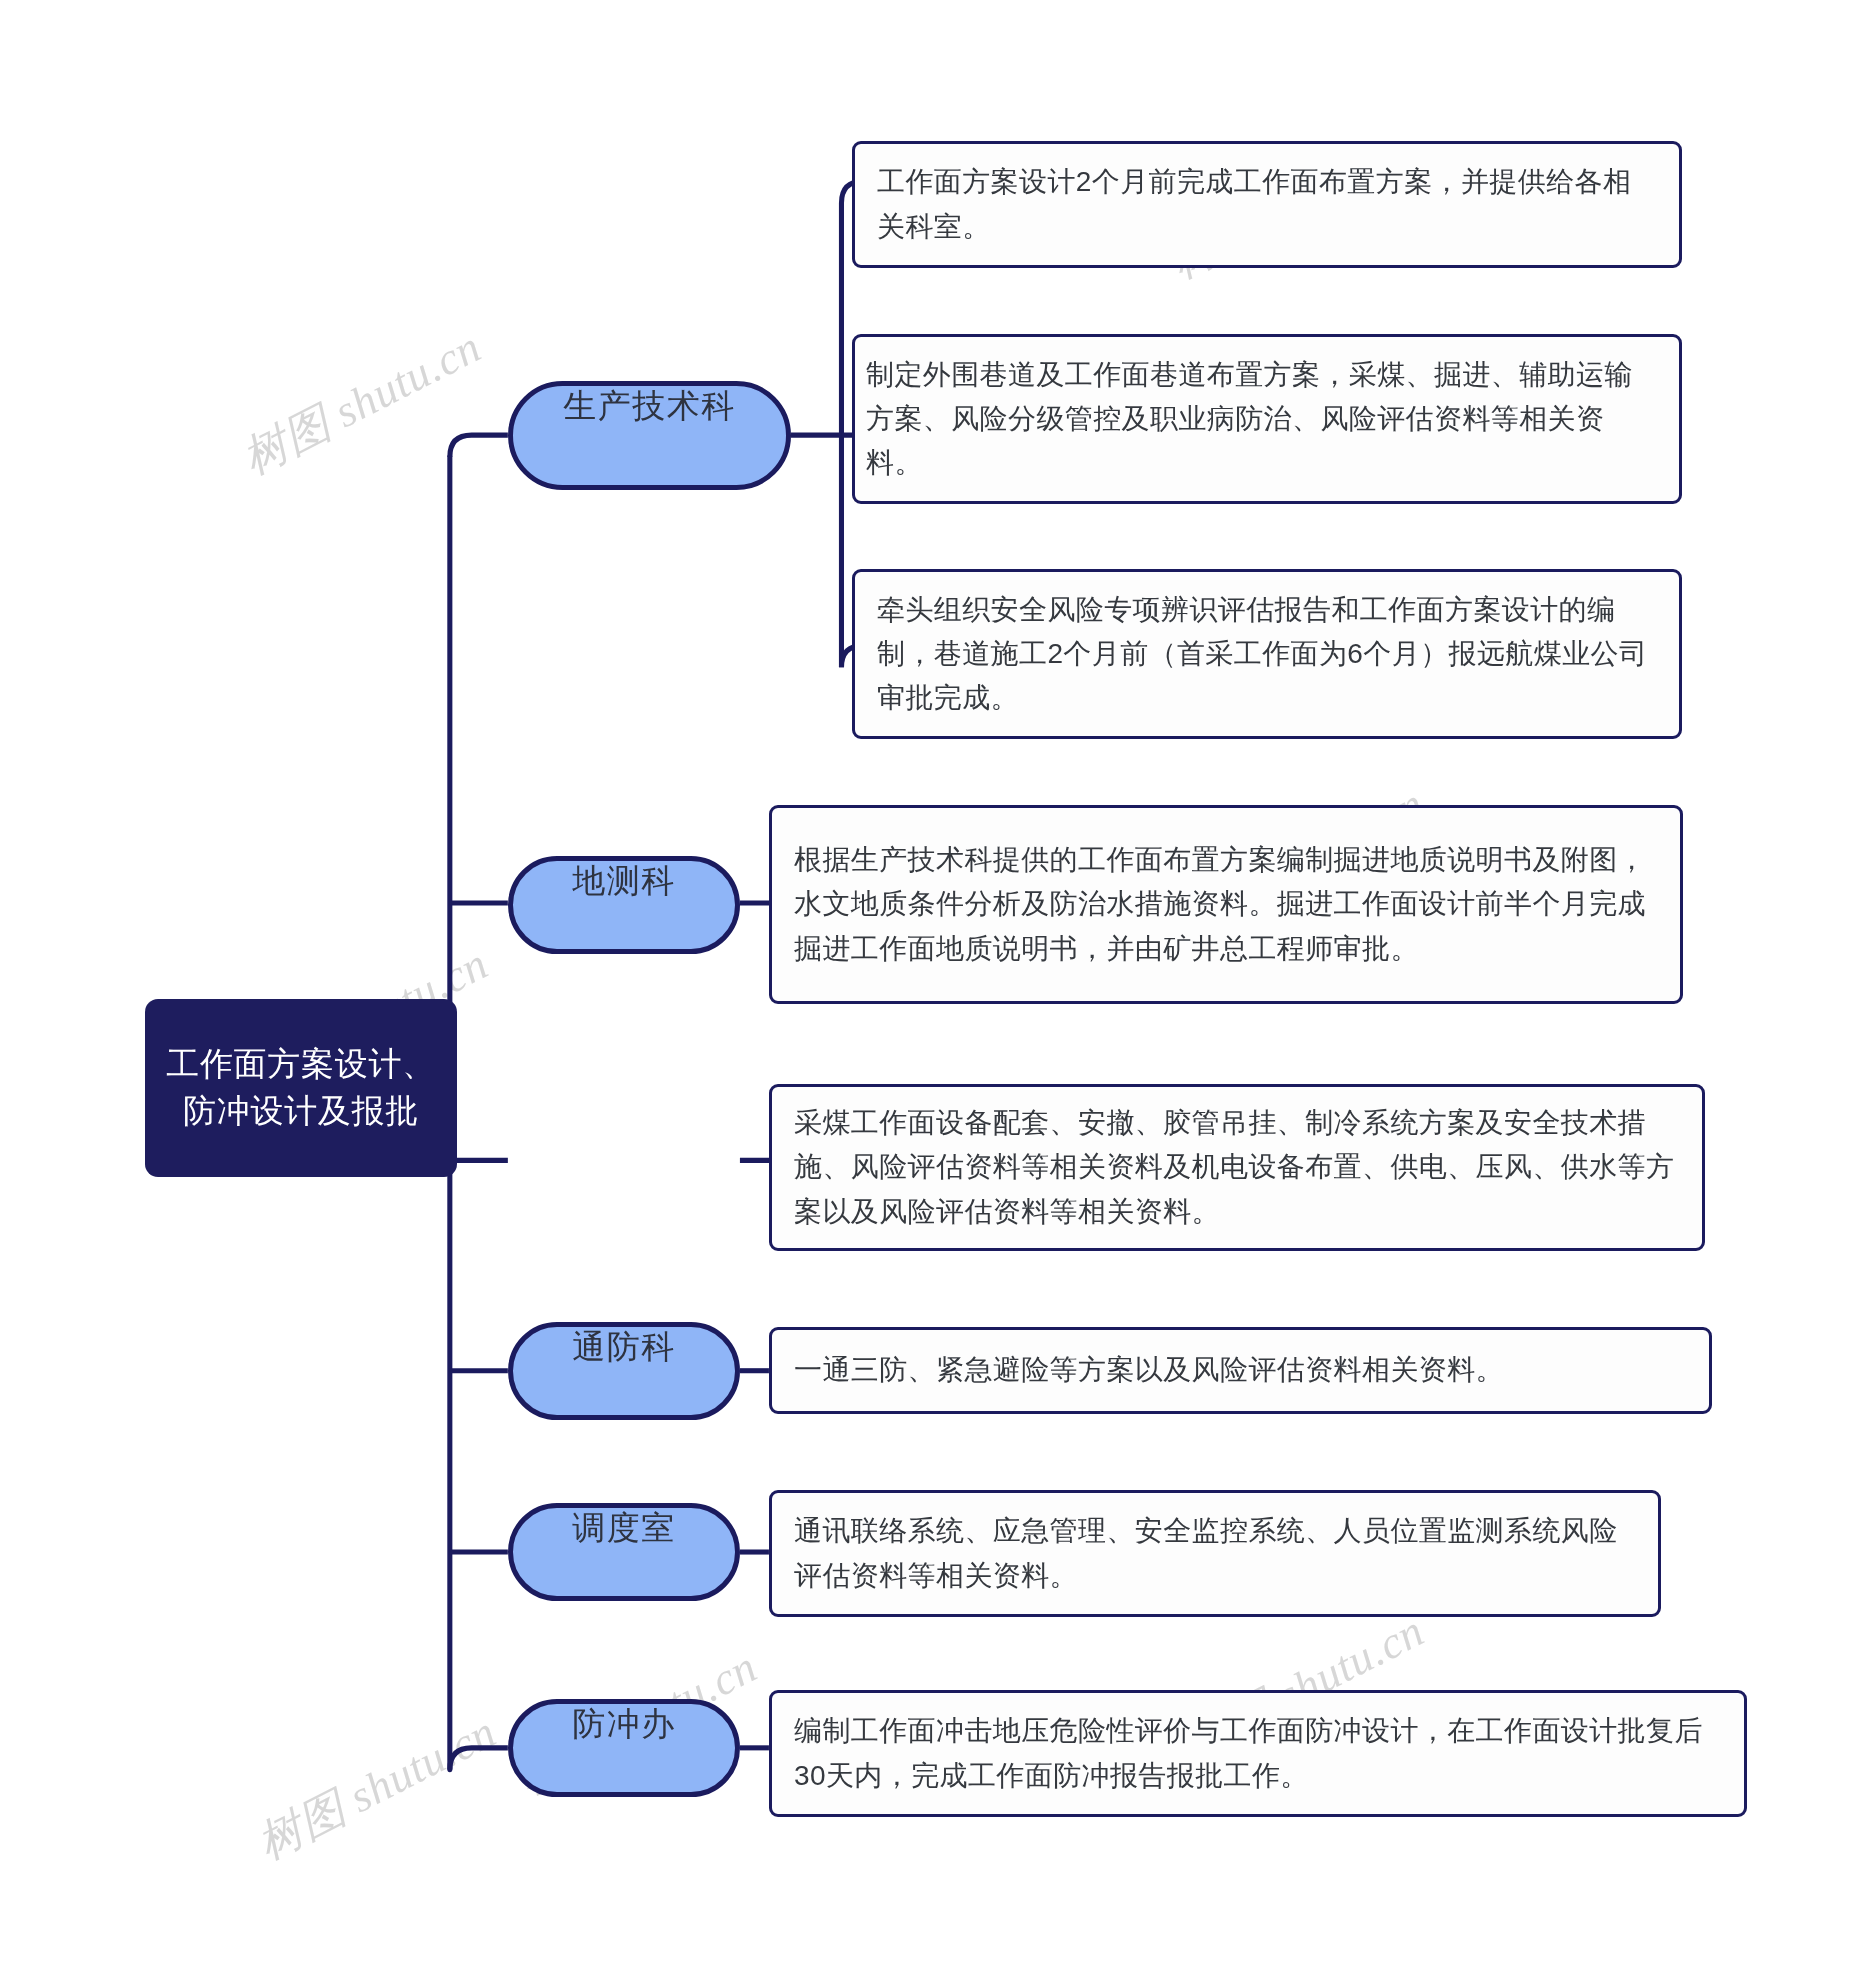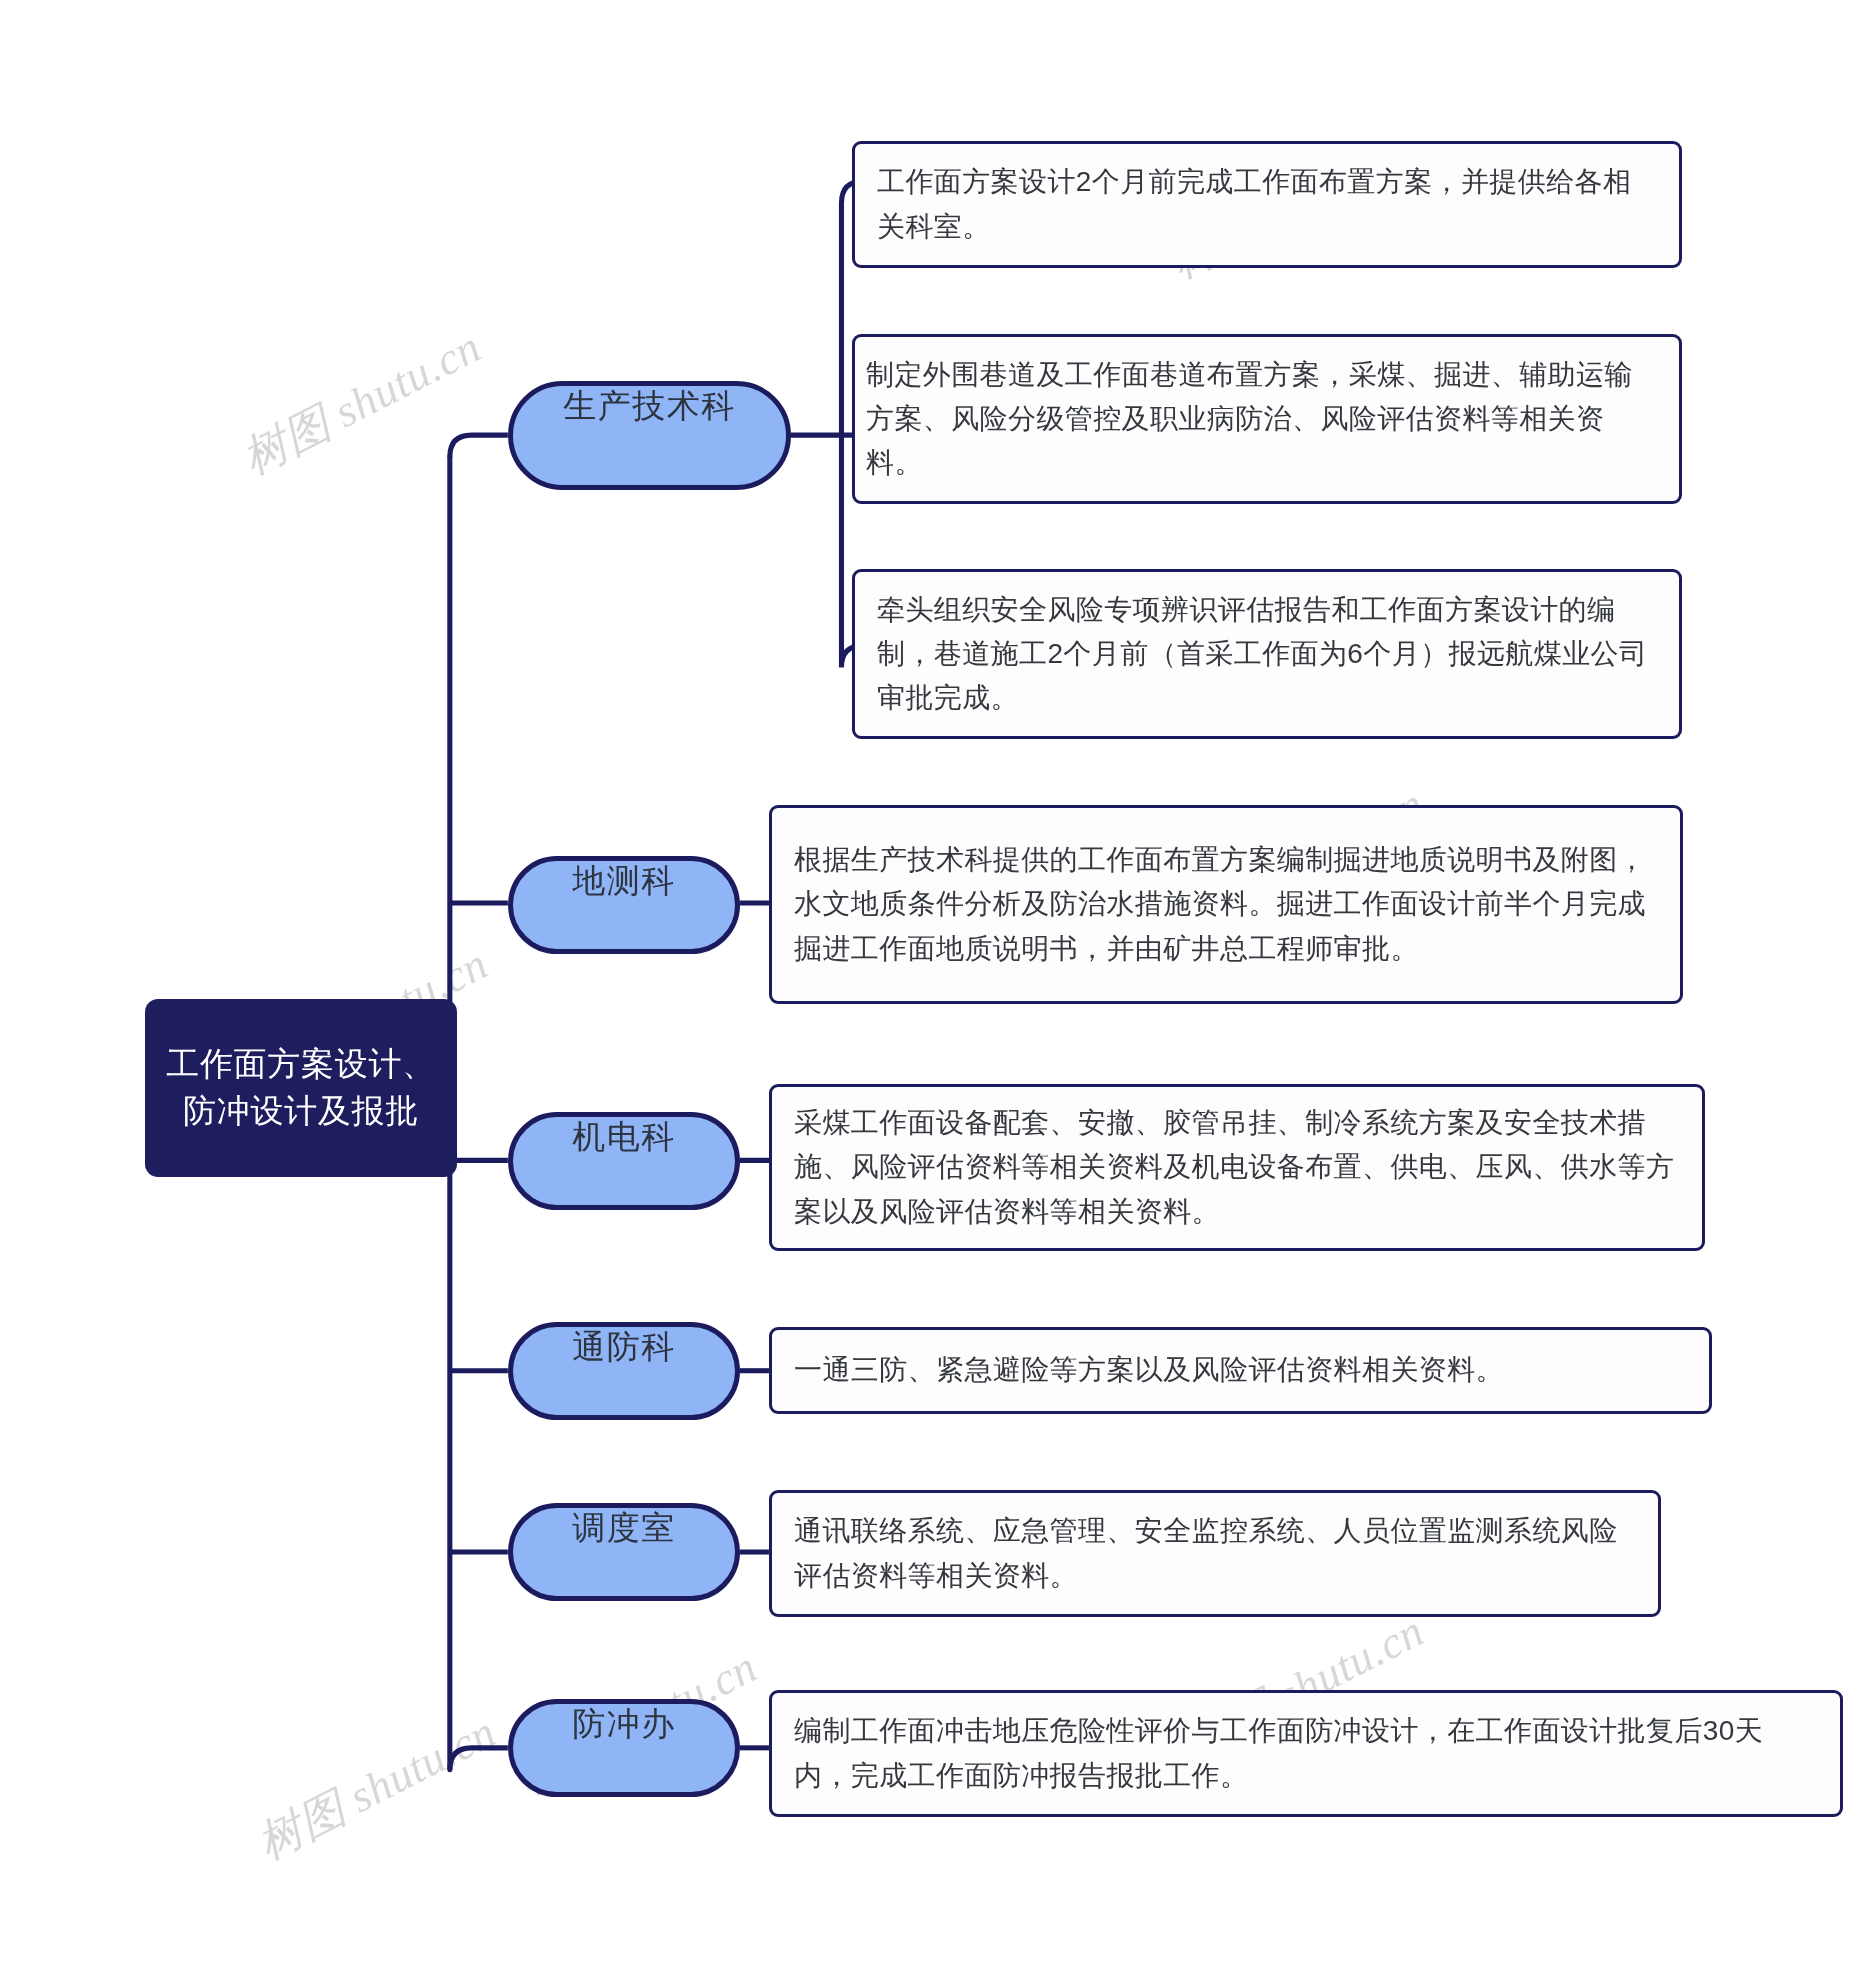--- a/index.html
+++ b/index.html
@@ -143,23 +143,20 @@
   </div>
 
   <div class="node branch-node" style="left:508px; top:381px; width:283px; height:109px;">
     <span>生产技术科</span>
   </div>
 
   <div class="node branch-node" style="left:508px; top:856px; width:232px; height:98px;">
     <span>地测科</span>
   </div>
 
-  <div class="node branch-node" style="left:508px; top:1112px; width:232px; height:98px;">
-    <span>机电科</span>
-  </div>
 
   <div class="node branch-node" style="left:508px; top:1322px; width:232px; height:98px;">
     <span>通防科</span>
   </div>
 
   <div class="node branch-node" style="left:508px; top:1503px; width:232px; height:98px;">
     <span>调度室</span>
   </div>
 
   <div class="node branch-node" style="left:508px; top:1699px; width:232px; height:98px;">
@@ -187,18 +184,18 @@
   </div>
 
   <div class="node leaf-node" style="left:769px; top:1327px; width:943px; height:87px;">
     <span>一通三防、紧急避险等方案以及风险评估资料相关资料。</span>
   </div>
 
   <div class="node leaf-node" style="left:769px; top:1490px; width:892px; height:127px;">
     <span>通讯联络系统、应急管理、安全监控系统、人员位置监测系统风险评估资料等相关资料。</span>
   </div>
 
-  <div class="node leaf-node" style="left:769px; top:1690px; width:1074px; height:127px;">
+  <div class="node leaf-node" style="left:769px; top:1690px; width:978px; height:127px;">
     <span>编制工作面冲击地压危险性评价与工作面防冲设计，在工作面设计批复后30天内，完成工作面防冲报告报批工作。</span>
   </div>
 
 </div>
 
 
 </body></html>

